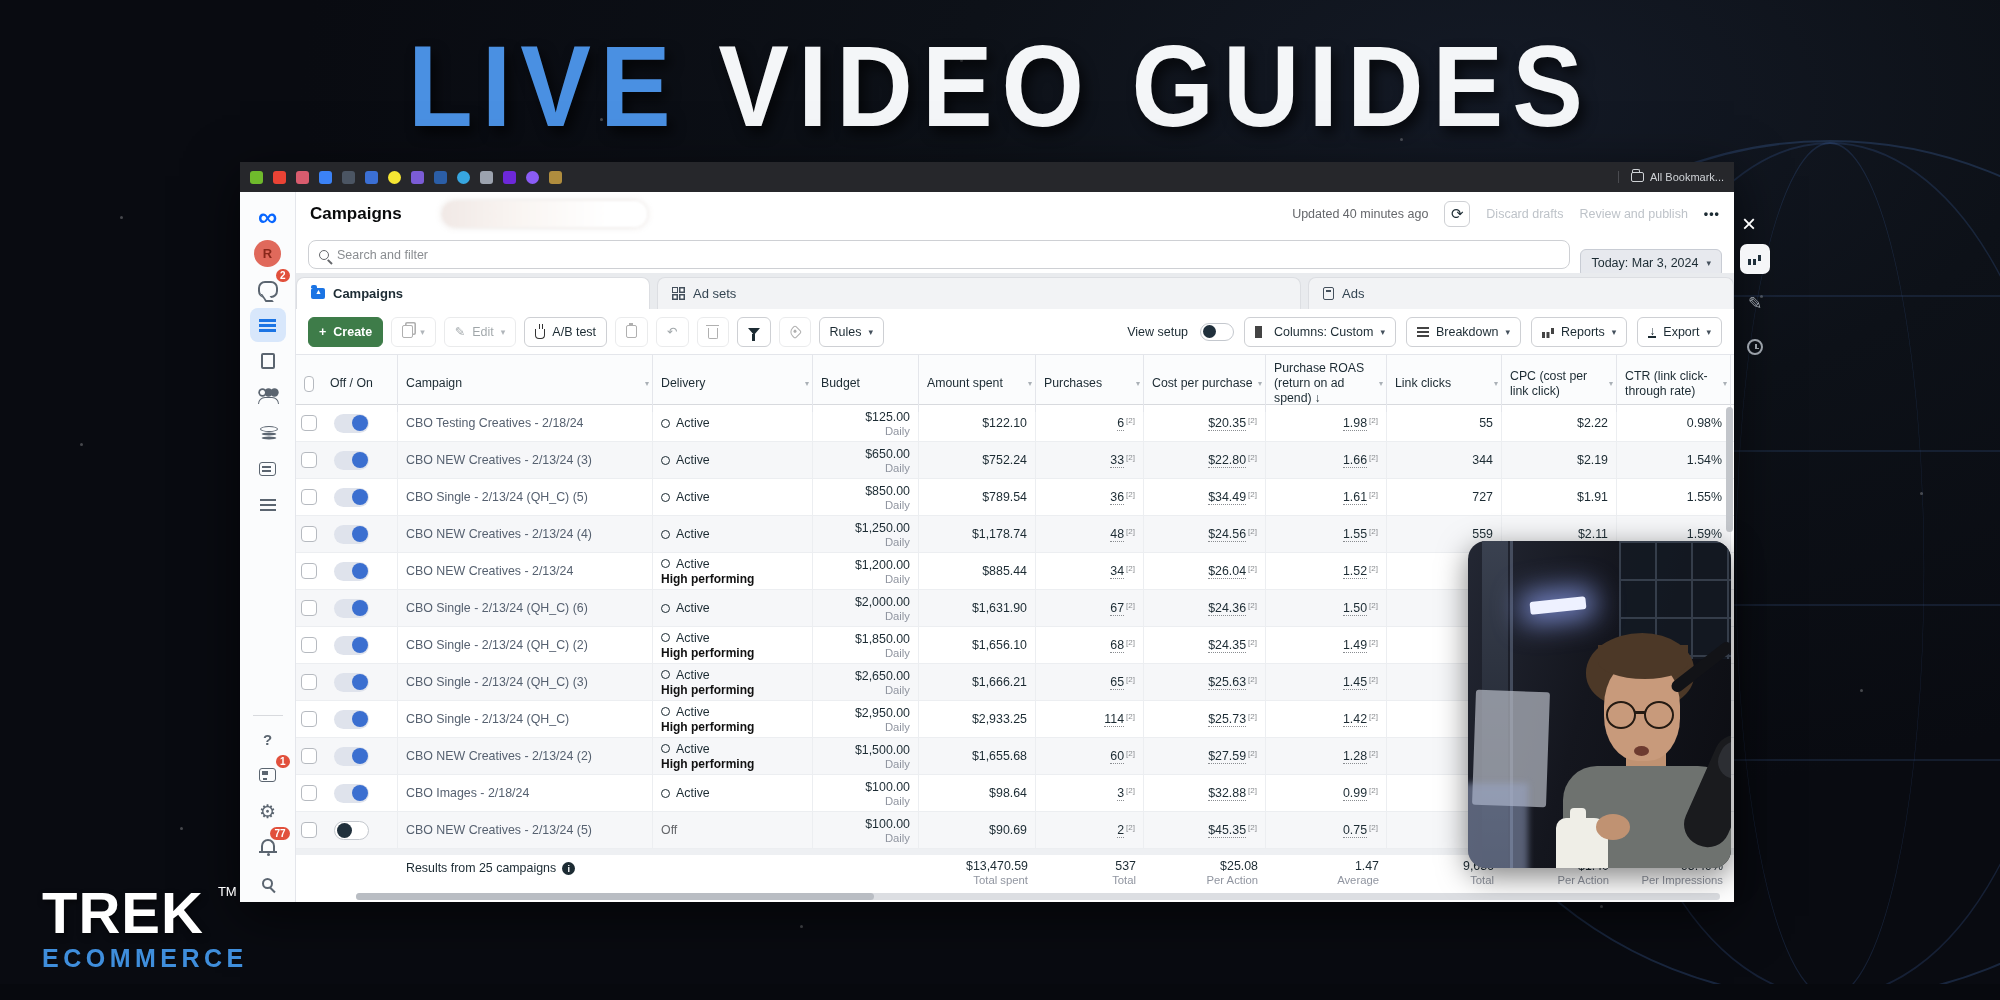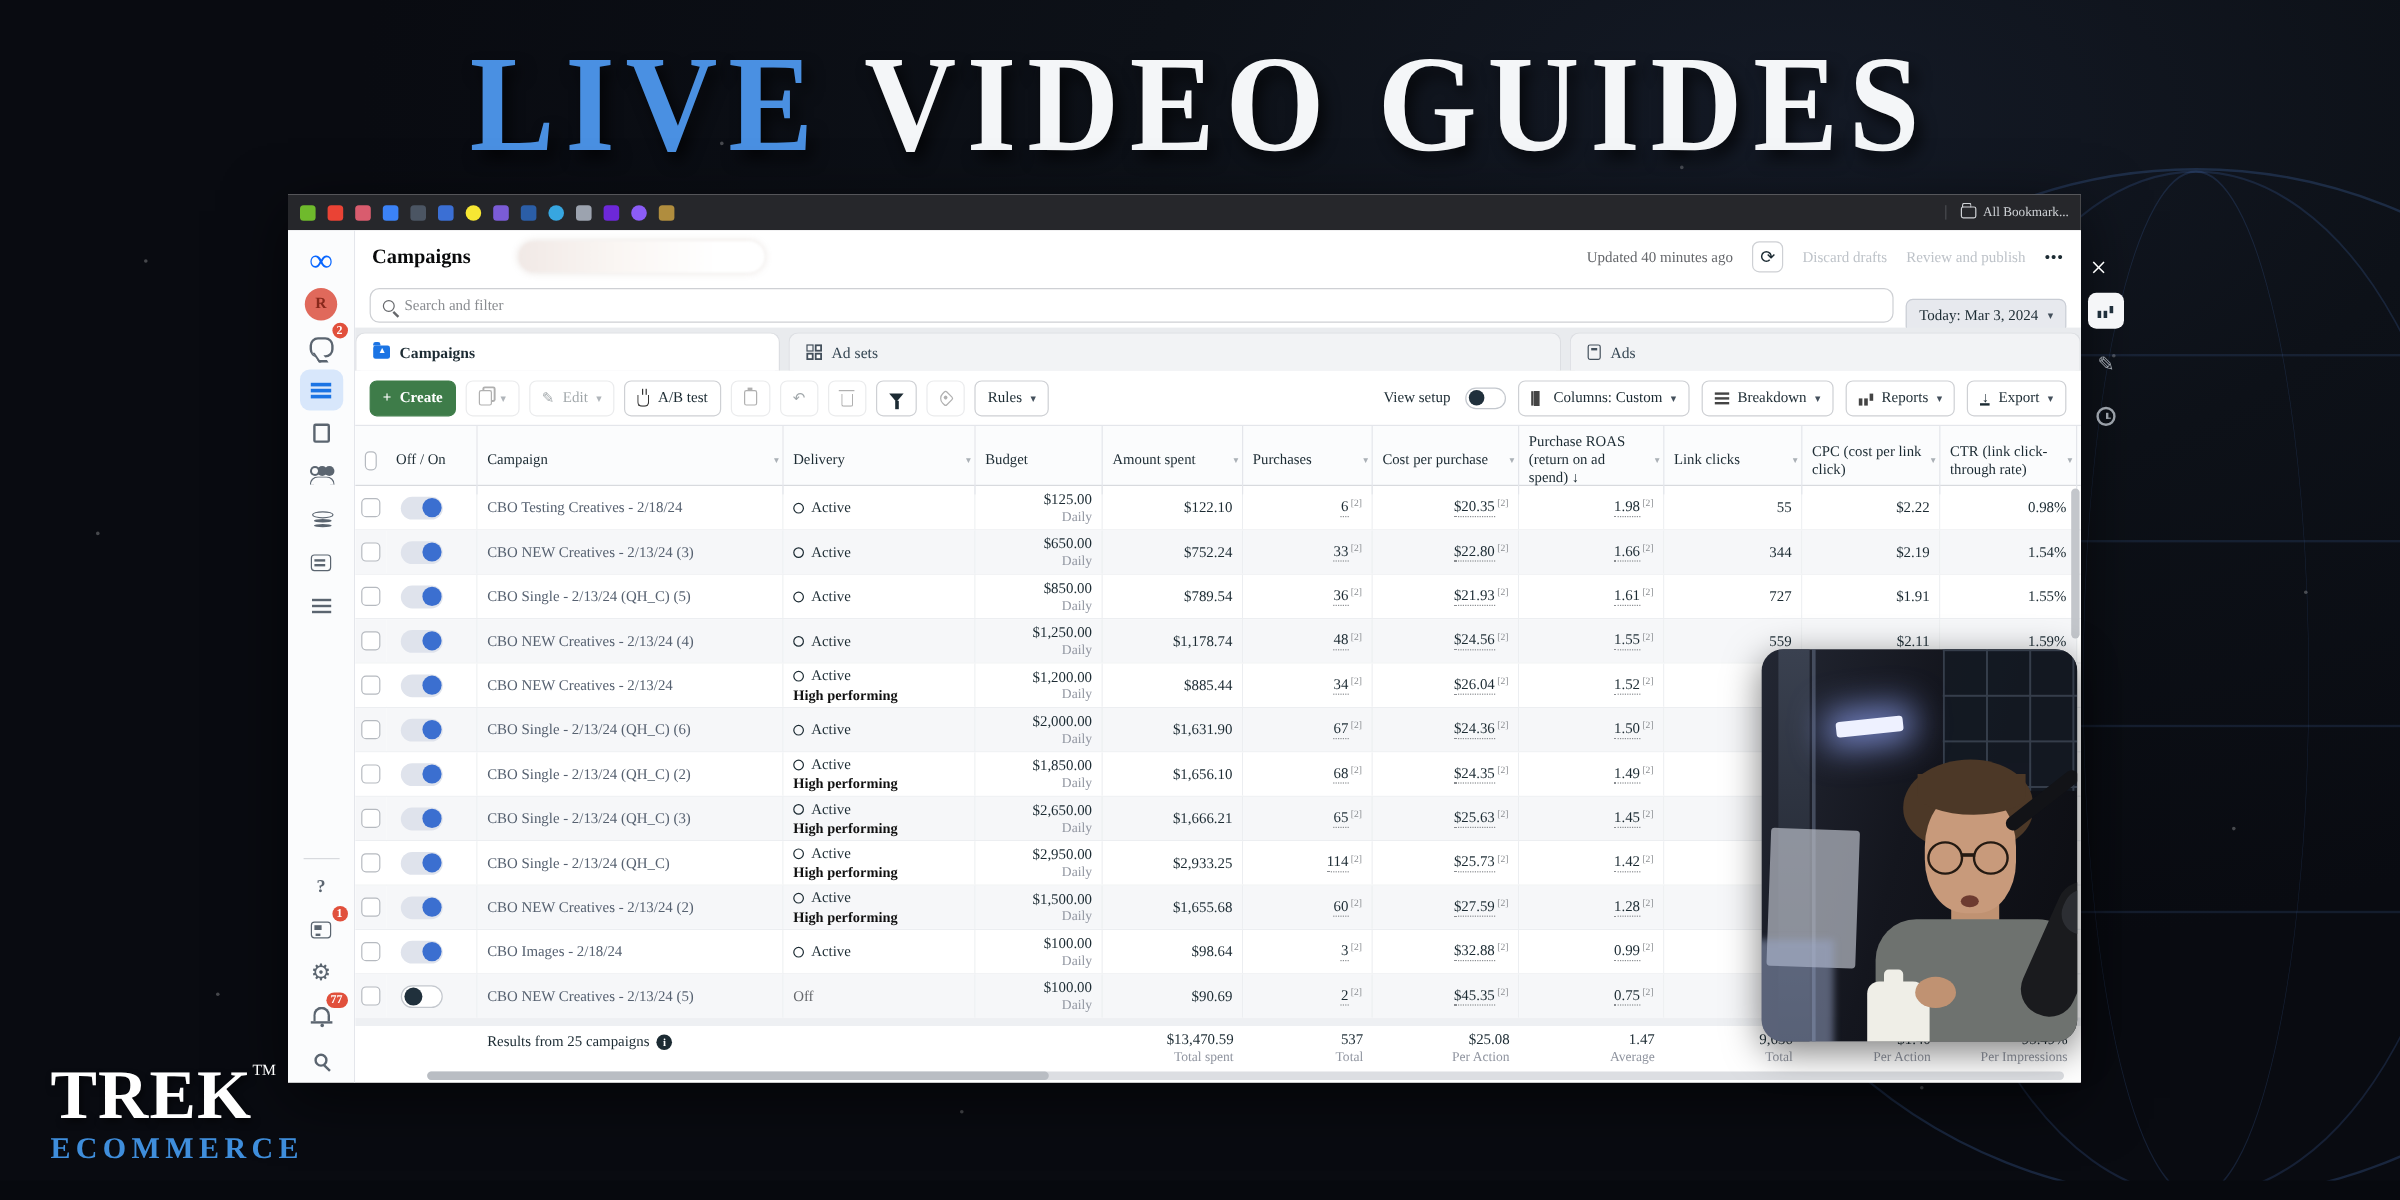--- a/index.html
+++ b/index.html
@@ -1,19 +1,19 @@
 <!DOCTYPE html>
 <html><head>
 <meta charset="utf-8">
 <style>
   html,body{margin:0;padding:0;background:#07090e;}
   *{box-sizing:border-box;}
   .stage{position:relative;width:2000px;height:984px;overflow:hidden;
     background:radial-gradient(1200px 700px at 75% 10%, #141a26 0%, #0d1118 45%, #090b11 100%);
-    font-family:Liberation Serif, serif;}
+    font-family:Liberation Sans, sans-serif;}
   
   .globe{position:absolute;right:-260px;top:140px;width:860px;height:860px;border-radius:50%;
     border:2px solid rgba(70,110,180,.28);}
   .globe::before,.globe::after{content:"";position:absolute;inset:0;border-radius:50%;
     border:2px solid rgba(70,110,180,.22);}
   .globe::before{transform:scaleX(.55);} .globe::after{transform:scaleX(.22);}
   .globe-lat{position:absolute;right:-260px;top:140px;width:860px;height:860px;border-radius:50%;overflow:hidden;}
   .globe-lat i{position:absolute;left:0;right:0;height:2px;background:rgba(70,110,180,.18);}
   .swoosh{position:absolute;width:1400px;height:900px;border-radius:50%;
     border-top:90px solid rgba(40,80,160,.18);right:-300px;top:-520px;transform:rotate(14deg);}
@@ -209,21 +209,21 @@
   .wc-mouth{position:absolute;left:166px;top:205px;width:15px;height:10px;background:#6d3b30;border-radius:50%;}
   .wc-mic{position:absolute;right:-14px;bottom:18px;width:46px;height:118px;background:#1a1b1e;border-radius:22px;transform:rotate(24deg);}
   .wc-mic::before{content:"";position:absolute;left:6px;top:6px;width:34px;height:38px;border-radius:17px;background:#2c2e33;}
   .wc-arm{position:absolute;right:-8px;top:120px;width:74px;height:12px;background:#121317;transform:rotate(-38deg);border-radius:6px;}
   .wc-jug{position:absolute;left:88px;bottom:-8px;width:52px;height:58px;background:#efeee7;border-radius:10px 14px 8px 8px;}
   .wc-jug::before{content:"";position:absolute;left:14px;top:-10px;width:16px;height:12px;background:#efeee7;border-radius:4px 4px 0 0;}
   .wc-hand{position:absolute;left:128px;bottom:28px;width:34px;height:26px;background:#c09272;border-radius:50%;}
   
   .trek{position:absolute;left:42px;top:884px;}
   .trek .brand{font-size:58px;font-weight:bold;color:#fff;letter-spacing:1px;line-height:1;text-shadow:2px 3px 6px rgba(0,0,0,.5);}
-  .trek .tm{font-size:13px;vertical-align:top;color:#fff;margin-left:0;}
+  .trek .tm{font-size:13px;vertical-align:top;color:#fff;margin-left:14px;}
   .trek .sub{font-size:25px;color:#3f8edc;letter-spacing:4.5px;margin-top:2px;font-weight:bold;}
 </style>
 </head>
 <body>
 
 <div class="stage">
 
   <div class="swoosh"></div>
   <div class="globe"></div>
   <div class="globe-lat">
@@ -604,21 +604,21 @@
                   <div>$789.54</div>
                 </div>
                 <div class="cell cnum">
                   <div class="numline">
                     <span class="uval">36</span>
                     <span class="fnote">[2]</span>
                   </div>
                 </div>
                 <div class="cell cnum">
                   <div class="numline">
-                    <span class="uval">$21.93</span>
+                    <span class="uval">$34.49</span>
                     <span class="fnote">[2]</span>
                   </div>
                 </div>
                 <div class="cell cnum">
                   <div class="numline">
                     <span class="uval">1.61</span>
                     <span class="fnote">[2]</span>
                   </div>
                 </div>
                 <div class="cell cnum">

